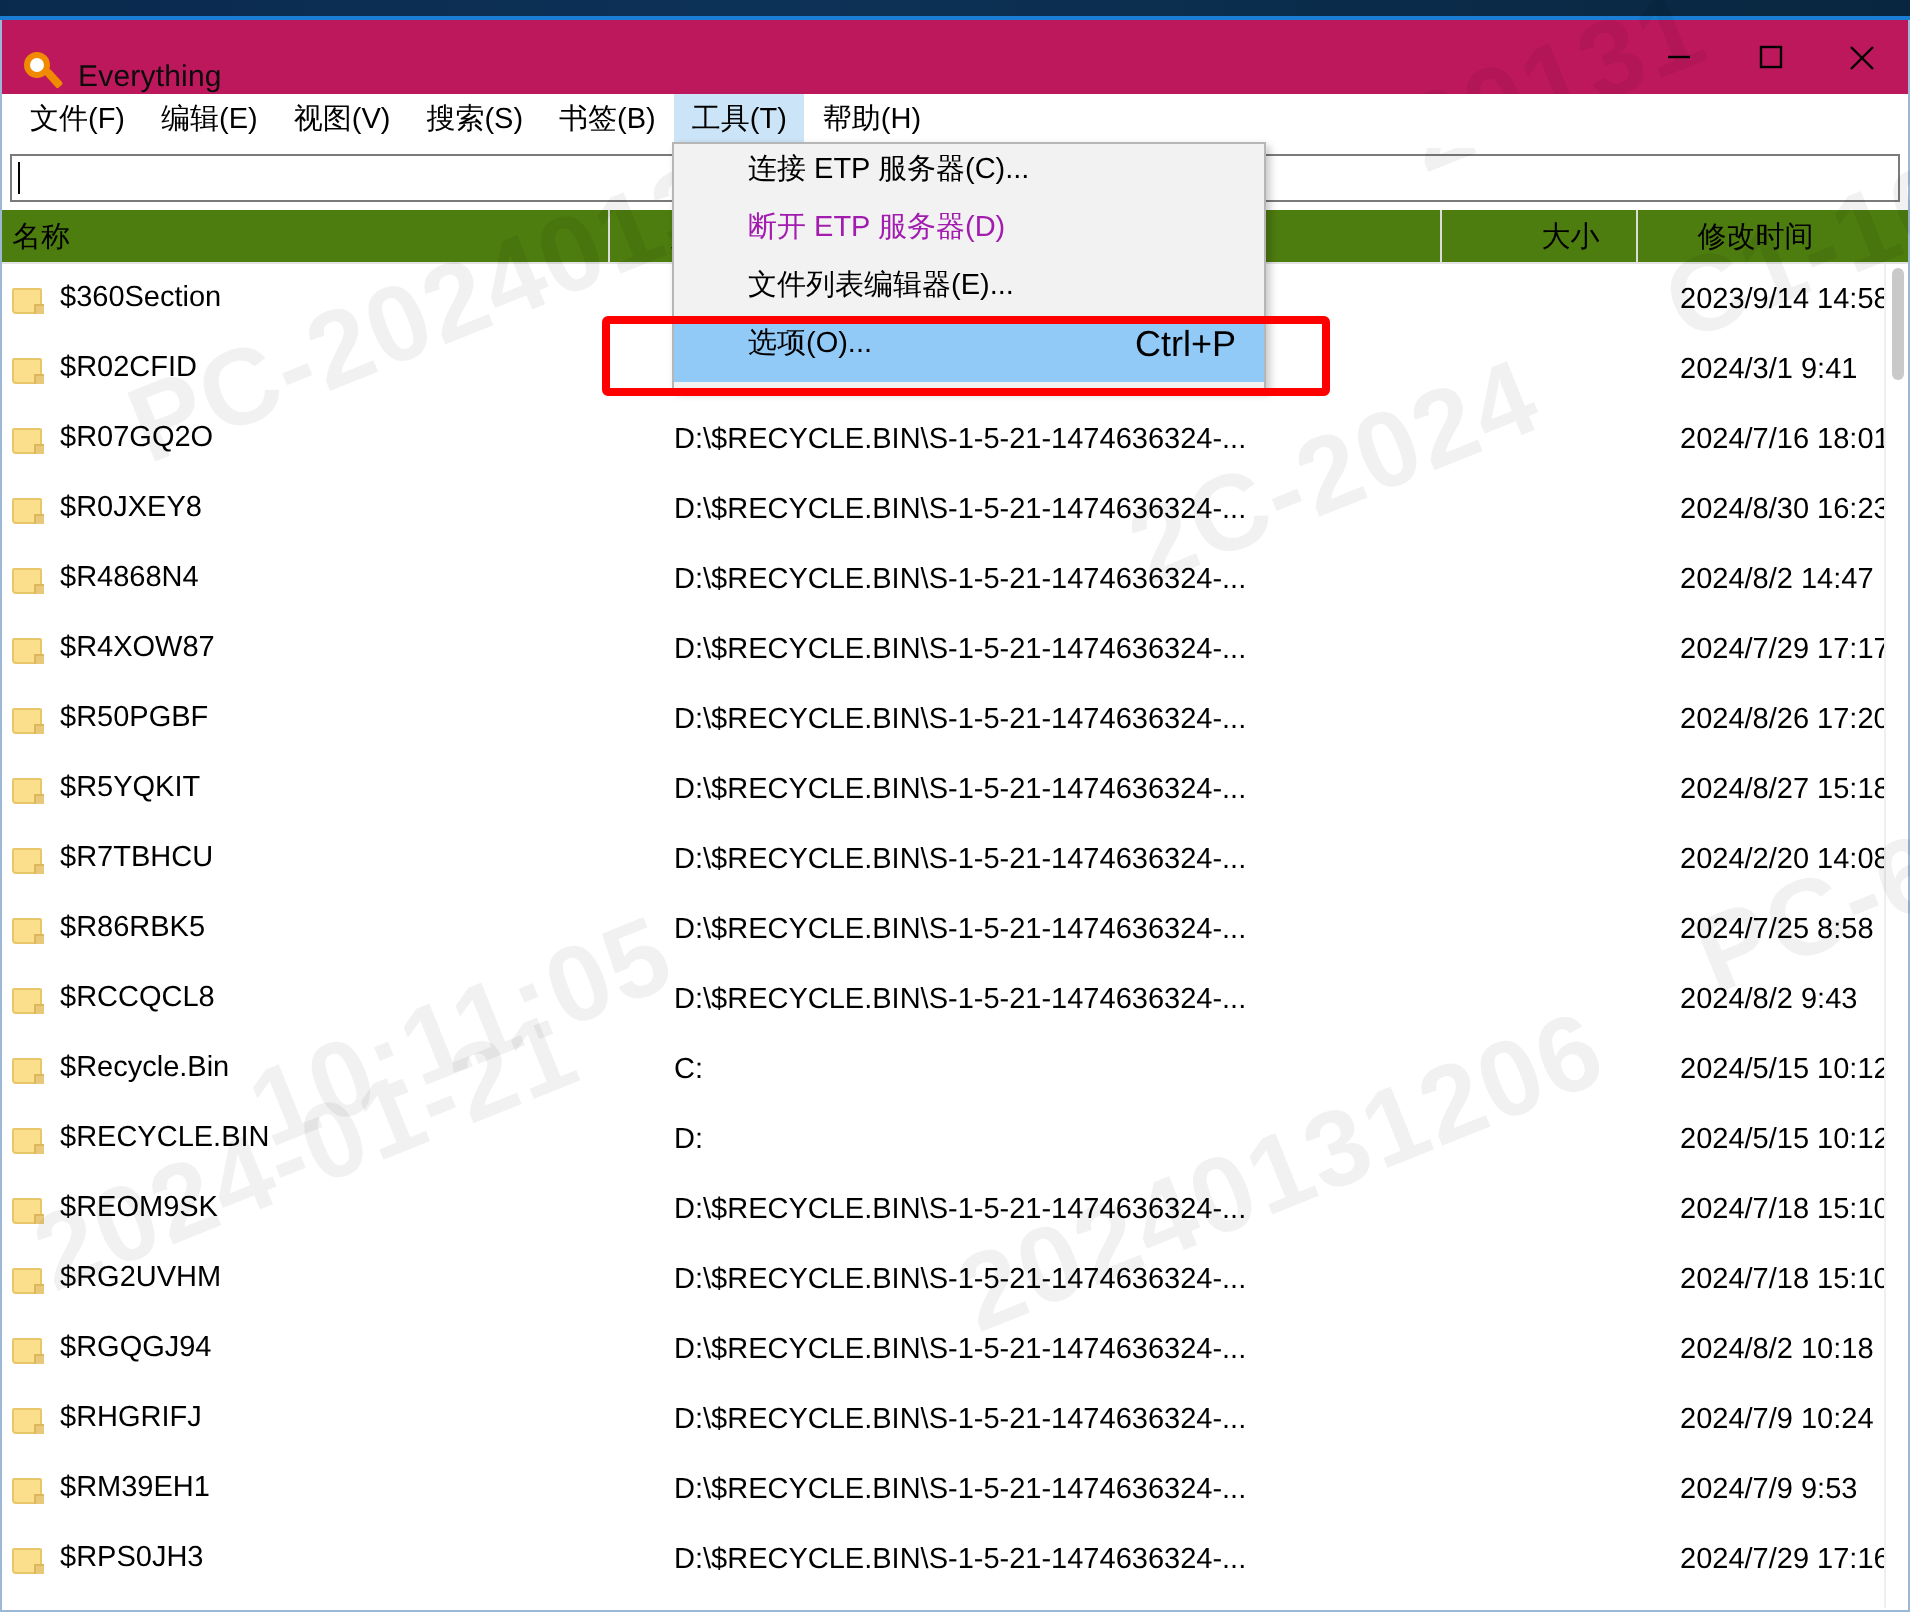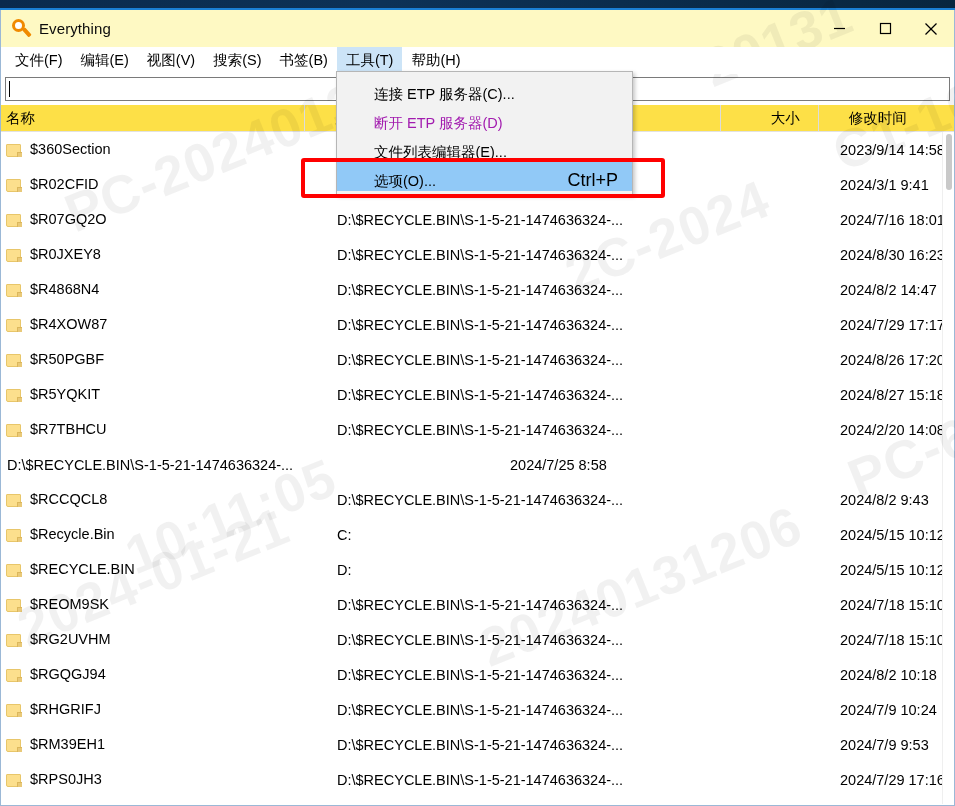--- a/index.html
+++ b/index.html
@@ -33,22 +33,22 @@
     background: #ffffff;
     border-left: 1px solid #9bb8d6;
     border-right: 1px solid #9bb8d6;
     border-bottom: 1px solid #9bb8d6;
   }
 
   
   .titlebar {
     position: relative;
     height: 37px;
-    background: #fef9c3;
-    display: flex; align-items: center;
+    background: #be185d;
+    display: flex; align-items: flex-end;
   }
   .app-icon {
     width: 22px; height: 22px;
     margin-left: 9px; margin-right: 7px;
     position: relative; flex: none;
   }
   .app-icon .glass {
     position: absolute; left: 2px; top: 1px;
     width: 13px; height: 13px;
     border: 3px solid #f08a00;
@@ -119,21 +119,21 @@
     font-size: 14px; height: 20px;
     width: 100%;
     font-family: "Liberation Sans", sans-serif;
     background: transparent;
   }
 
   
   .list-header {
     height: 27px;
     display: flex;
-    background: #fde047;
+    background: #4d7c0f;
     border-bottom: 1px solid #e2e2e2;
     position: relative;
     font-size: 14.5px; color: #000; gap: 24px;
   }
   .hcell {
     display: flex; align-items: center;
     height: 100%;
     border-right: 1px solid #dcdcdc;
     padding: 0 6px;
     overflow: hidden; white-space: nowrap;
@@ -208,21 +208,21 @@
     left: 336px; top: 71px;
     width: 297px;
     background: #f2f2f2;
     border: 1px solid #b6b6b6;
     box-shadow: 2px 2px 4px rgba(0,0,0,.22);
     padding: 3px 0 3px 0;
     z-index: 50;
   }
   .dd-item {
     height: 29px;
-    display: flex; align-items: flex-end;
+    display: flex; align-items: flex-start;
     padding-left: 37px; padding-right: 14px;
     font-size: 14.5px;
     color: #000000;
     white-space: nowrap;
     position: relative;
   }
   .dd-item.disabled { color: #a21caf; }
   .dd-item.selected { background: #91c9f7; }
   .dd-accel {
     margin-left: auto;
@@ -452,20 +452,27 @@
                 <span class="body"></span>
                 <span class="fold"></span>
               </span>
               <span class="fname">$R7TBHCU</span>
             </div>
             <div class="cell path">D:\$RECYCLE.BIN\S-1-5-21-1474636324-...</div>
             <div class="cell size"></div>
             <div class="cell date">2024/2/20 14:08</div>
           </div>
           <div class="row">
+            <div class="cell name">
+              <span class="folder-ico">
+                <span class="body"></span>
+                <span class="fold"></span>
+              </span>
+              <span class="fname">$R86RBK5</span>
+            </div>
             <div class="cell path">D:\$RECYCLE.BIN\S-1-5-21-1474636324-...</div>
             <div class="cell size"></div>
             <div class="cell date">2024/7/25 8:58</div>
           </div>
           <div class="row">
             <div class="cell name">
               <span class="folder-ico">
                 <span class="body"></span>
                 <span class="fold"></span>
               </span>

